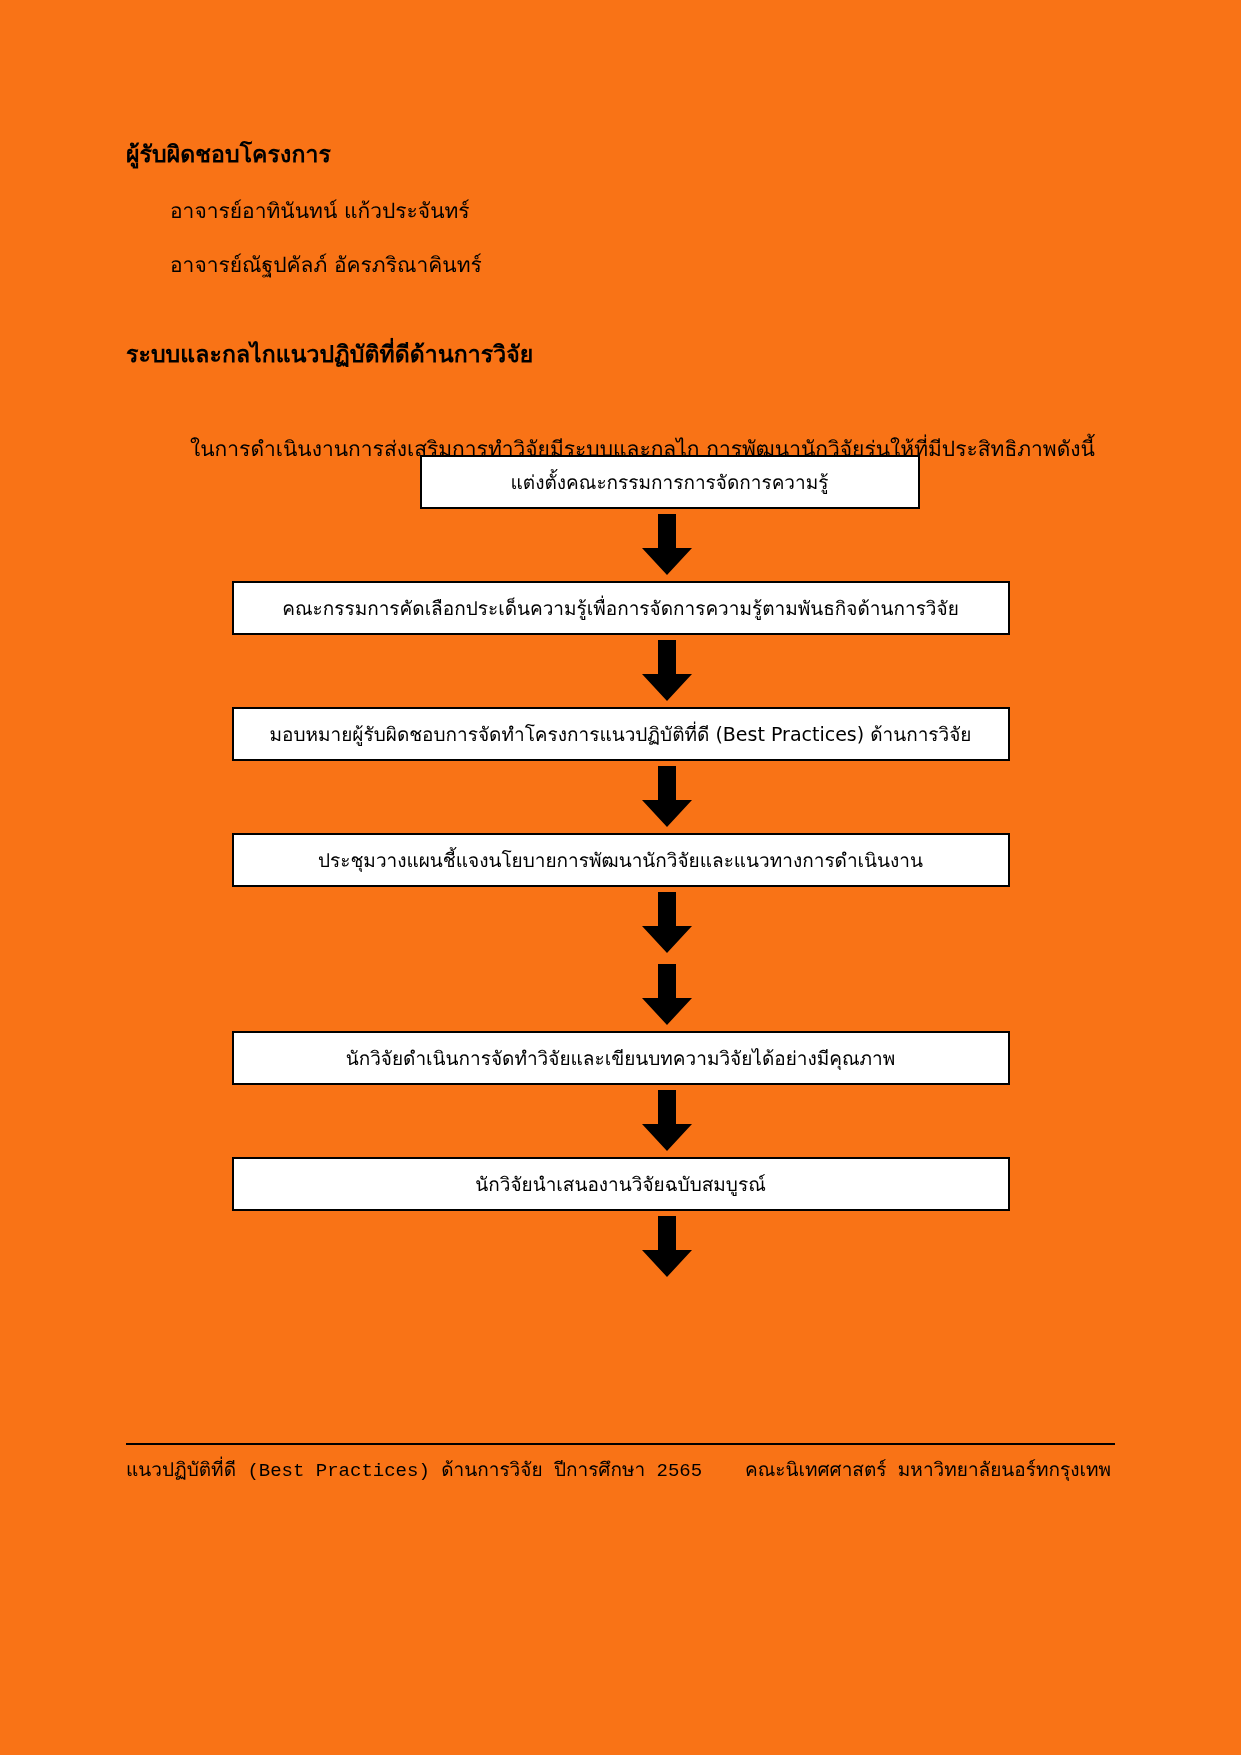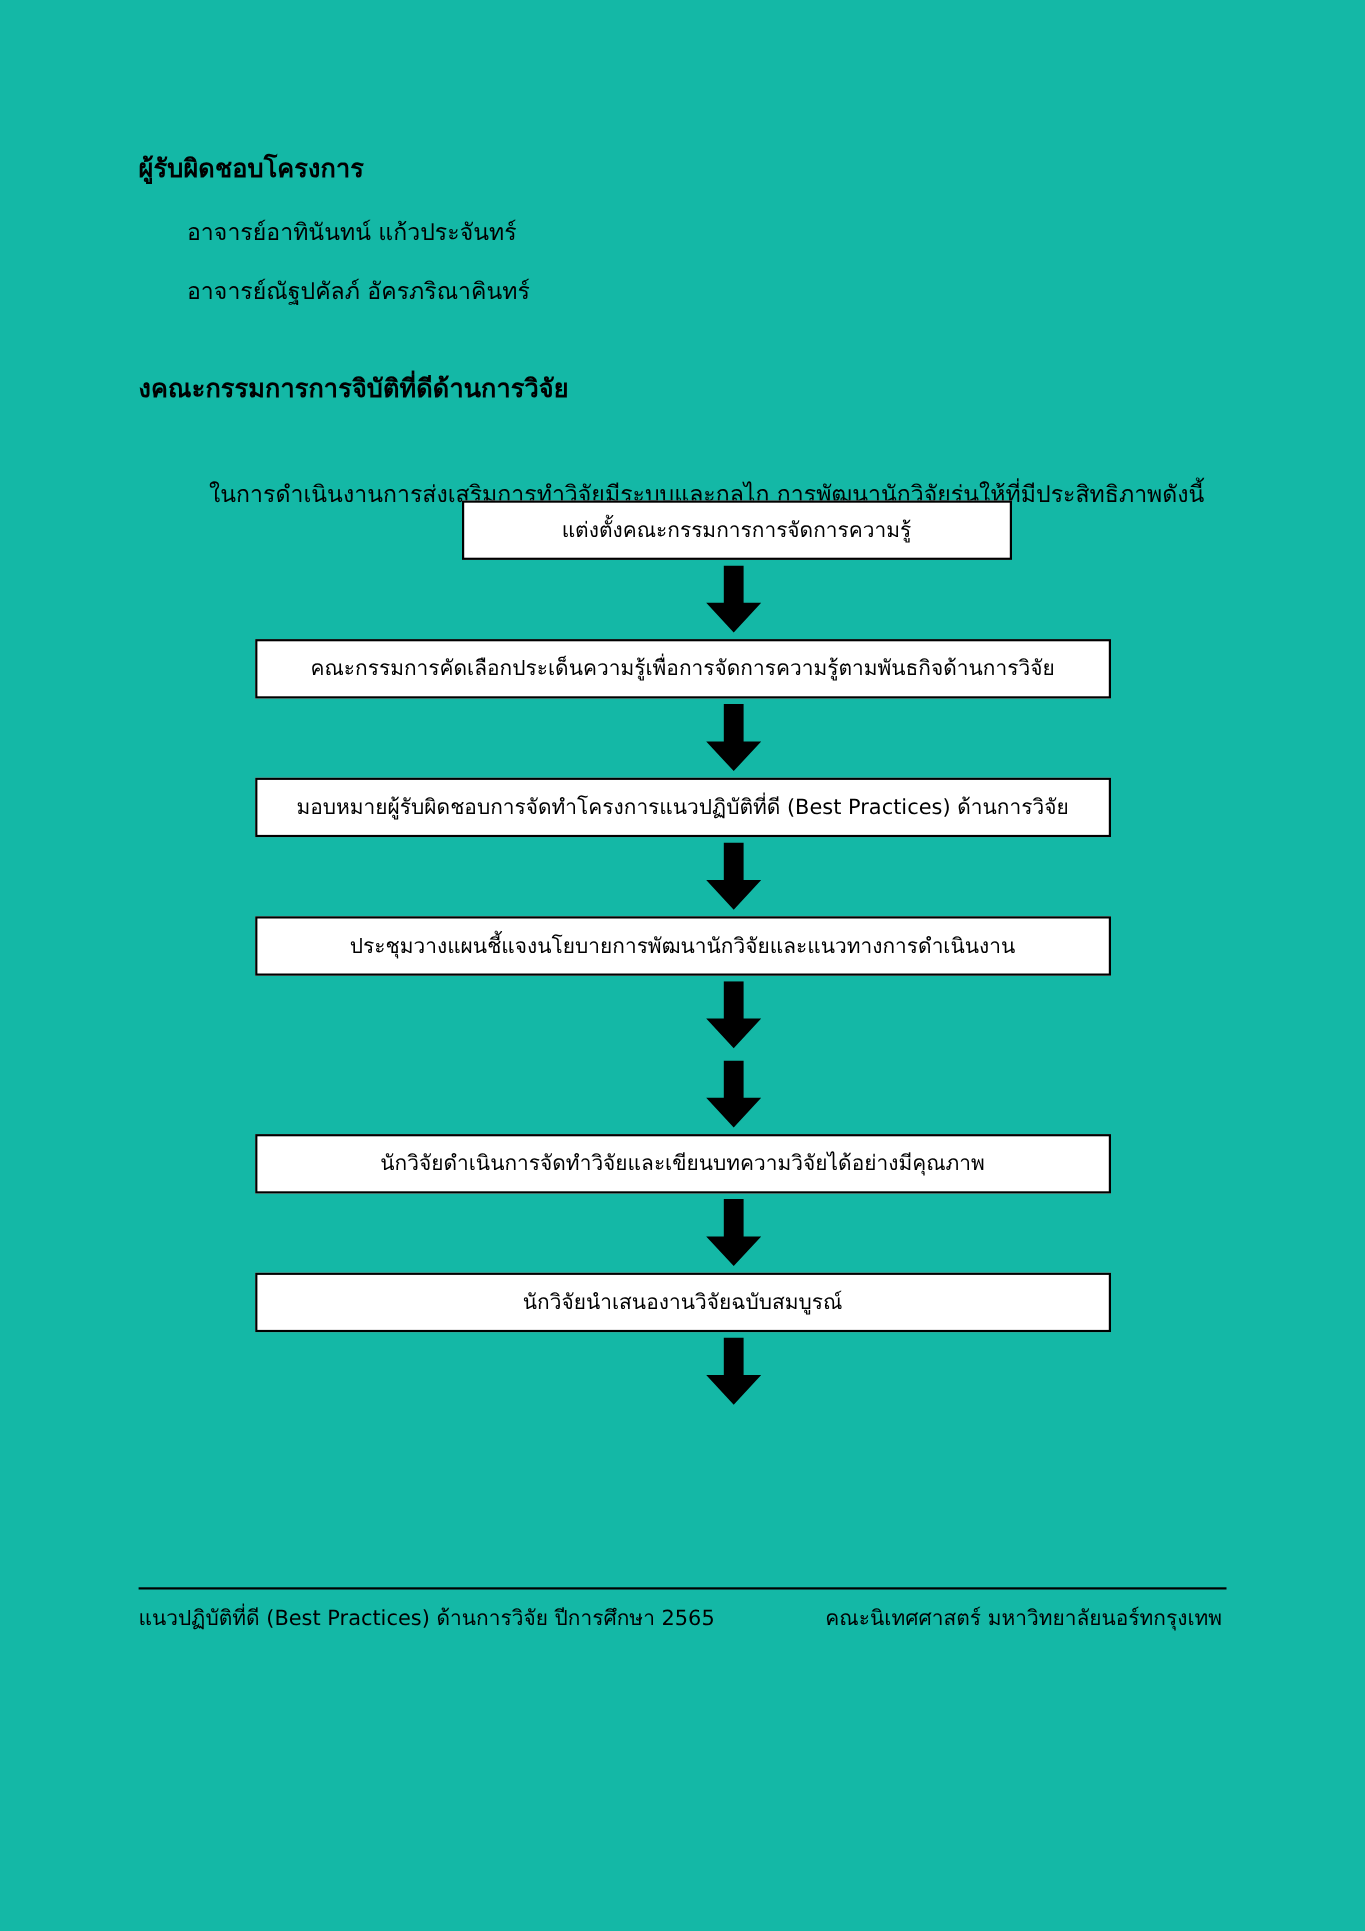--- a/index.html
+++ b/index.html
@@ -10,21 +10,21 @@
   body {
     font-family: "DejaVu Sans", "Liberation Sans", sans-serif;
     color: #000000;
     -webkit-font-smoothing: antialiased;
   }
   .page {
     position: relative;
     width: 1241px;
     height: 1755px;
     margin: 0 auto;
-    background: #14b8a6;
+    background: #f97316;
     box-sizing: border-box;
     overflow: hidden;
   }
   .content {
     position: absolute;
     left: 126px;
     top: 0;
     width: 989px;
   }
 
@@ -121,41 +121,42 @@
     height: 2px;
     background: #000000;
   }
   .footer-text {
     display: flex;
     justify-content: space-between;
     align-items: center;
     margin-top: 12px;
     font-size: 19px;
     line-height: 1.5;
+    font-family: Liberation Mono, monospace;
   }
   .footer-left, .footer-right {
     white-space: nowrap;
   }
   .footer-right {
     padding-right: 4px;
   }
 </style>
 </head>
 <body>
 
 <div class="page">
   <div class="content">
 
     <div class="section-heading h-responsible">ผู้รับผิดชอบโครงการ</div>
 
     <div class="name-line name-1">อาจารย์อาทินันทน์ แก้วประจันทร์</div>
 
     <div class="name-line name-2">อาจารย์ณัฐปคัลภ์ อัครภริณาคินทร์</div>
 
-    <div class="section-heading h-system">งคณะกรรมการการจิบัติที่ดีด้านการวิจัย</div>
+    <div class="section-heading h-system">ระบบและกลไกแนวปฏิบัติที่ดีด้านการวิจัย</div>
 
     <div class="intro-paragraph">ในการดำเนินงานการส่งเสริมการทำวิจัยมีระบบและกลไก การพัฒนานักวิจัยรุ่นให้ที่มีประสิทธิภาพดังนี้</div>
 
     <div class="flowchart">
 
       <div class="flow-row">
         <div class="flow-box narrow">แต่งตั้งคณะกรรมการการจัดการความรู้</div>
       </div>
       <div class="arrow-row">
         <div class="arrow-down">

